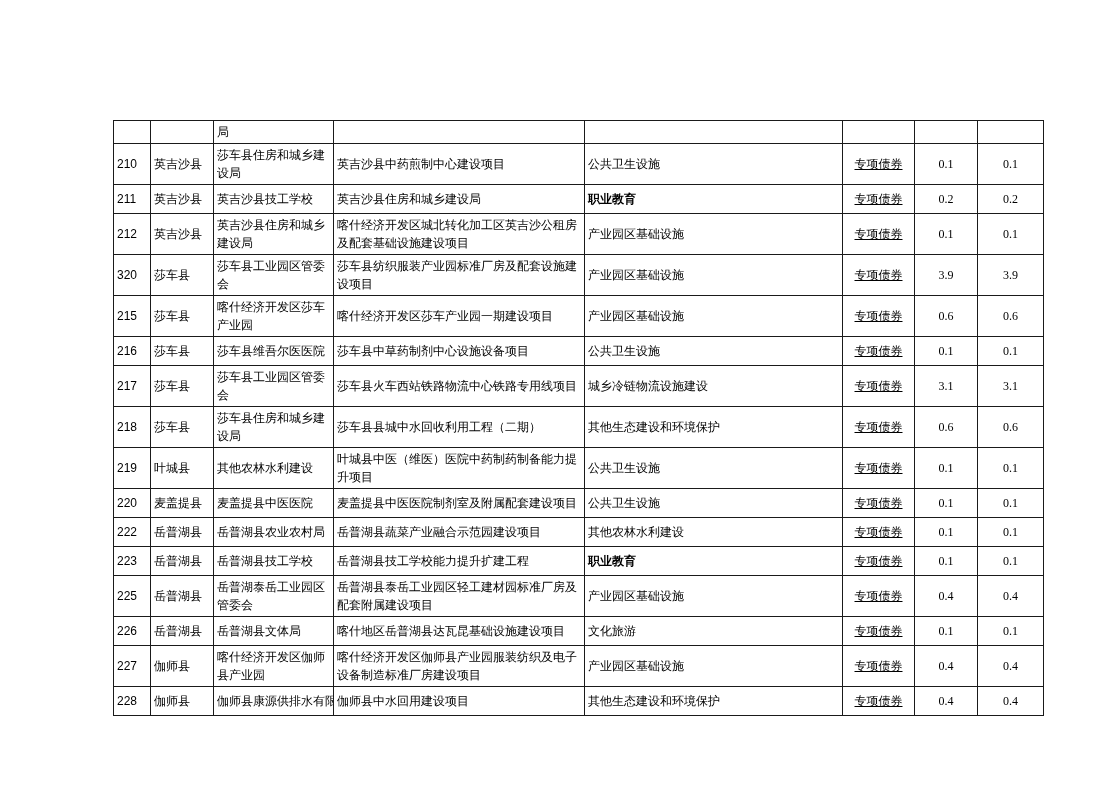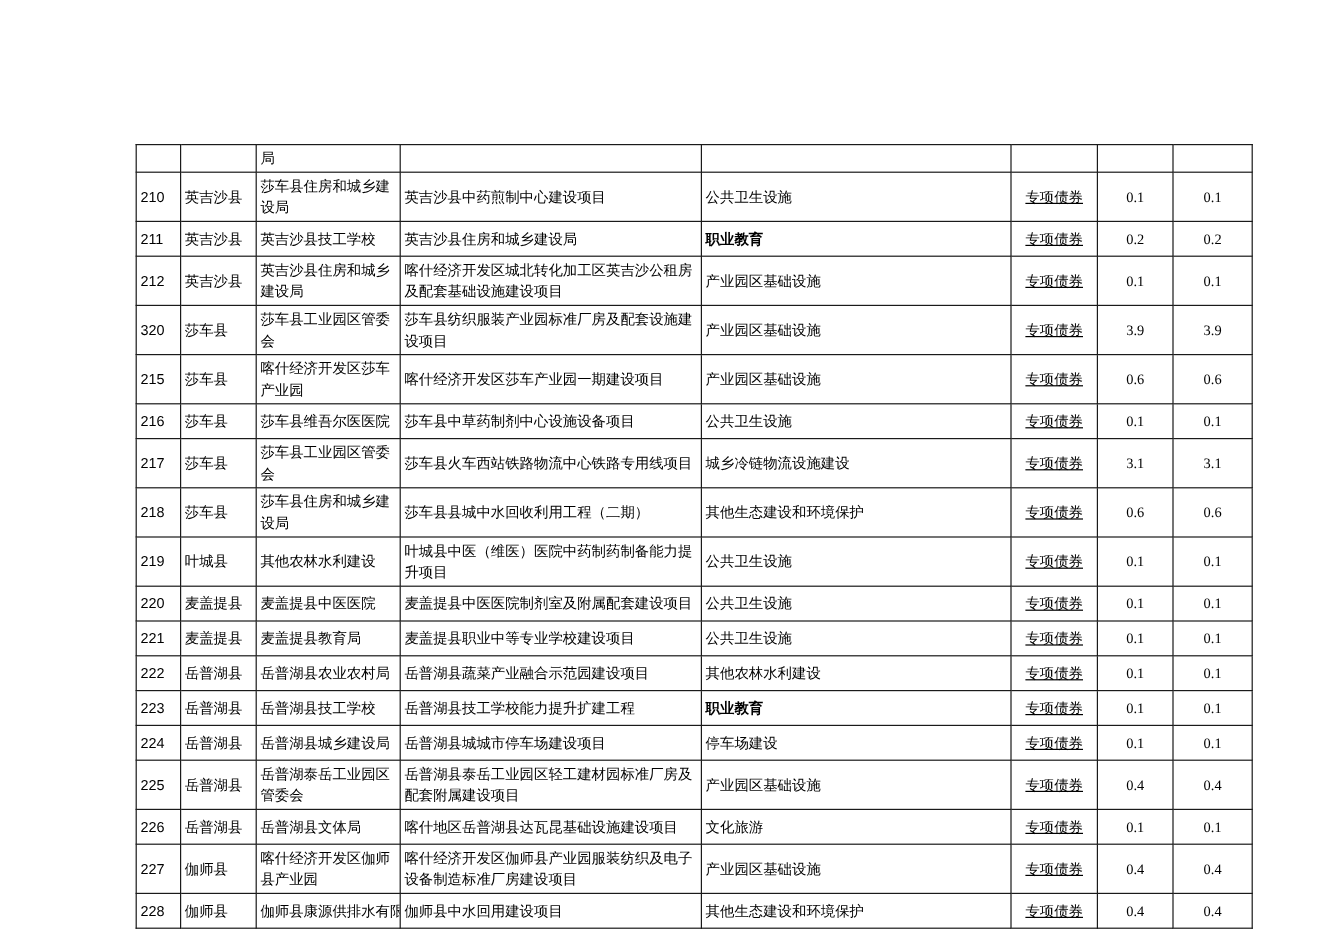--- a/index.html
+++ b/index.html
@@ -166,55 +166,35 @@
     <td class="c-no">220</td>
     <td class="c-county">麦盖提县</td>
     <td class="c-org">麦盖提县中医医院</td>
     <td class="c-project">麦盖提县中医医院制剂室及附属配套建设项目</td>
     <td class="c-category">公共卫生设施</td>
     <td class="c-bond">专项债券</td>
     <td class="c-val">0.1</td>
     <td class="c-val">0.1</td>
   </tr>
         <tr>
-    <td class="c-no">221</td>
-    <td class="c-county">麦盖提县</td>
-    <td class="c-org">麦盖提县教育局</td>
-    <td class="c-project">麦盖提县职业中等专业学校建设项目</td>
-    <td class="c-category">公共卫生设施</td>
-    <td class="c-bond">专项债券</td>
-    <td class="c-val">0.1</td>
-    <td class="c-val">0.1</td>
-  </tr>
-        <tr>
     <td class="c-no">222</td>
     <td class="c-county">岳普湖县</td>
     <td class="c-org">岳普湖县农业农村局</td>
     <td class="c-project">岳普湖县蔬菜产业融合示范园建设项目</td>
     <td class="c-category">其他农林水利建设</td>
     <td class="c-bond">专项债券</td>
     <td class="c-val">0.1</td>
     <td class="c-val">0.1</td>
   </tr>
         <tr>
     <td class="c-no">223</td>
     <td class="c-county">岳普湖县</td>
     <td class="c-org">岳普湖县技工学校</td>
     <td class="c-project">岳普湖县技工学校能力提升扩建工程</td>
     <td class="c-category bold">职业教育</td>
-    <td class="c-bond">专项债券</td>
-    <td class="c-val">0.1</td>
-    <td class="c-val">0.1</td>
-  </tr>
-        <tr>
-    <td class="c-no">224</td>
-    <td class="c-county">岳普湖县</td>
-    <td class="c-org">岳普湖县城乡建设局</td>
-    <td class="c-project">岳普湖县城城市停车场建设项目</td>
-    <td class="c-category">停车场建设</td>
     <td class="c-bond">专项债券</td>
     <td class="c-val">0.1</td>
     <td class="c-val">0.1</td>
   </tr>
         <tr>
     <td class="c-no">225</td>
     <td class="c-county">岳普湖县</td>
     <td class="c-org">岳普湖泰岳工业园区管委会</td>
     <td class="c-project">岳普湖县泰岳工业园区轻工建材园标准厂房及配套附属建设项目</td>
     <td class="c-category">产业园区基础设施</td>

